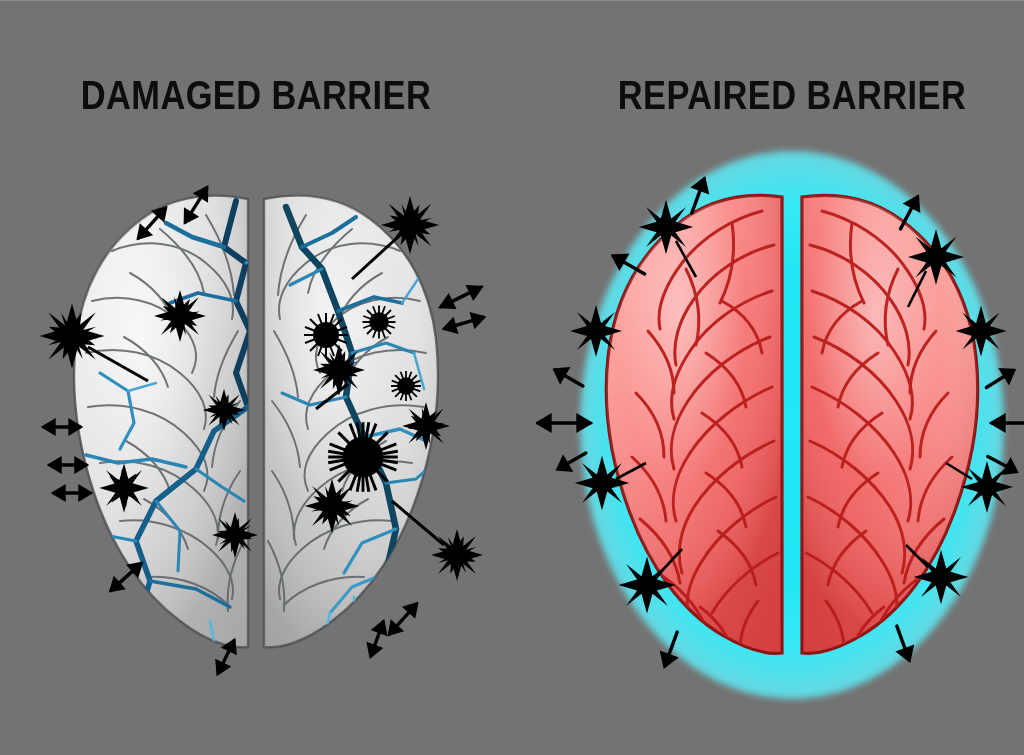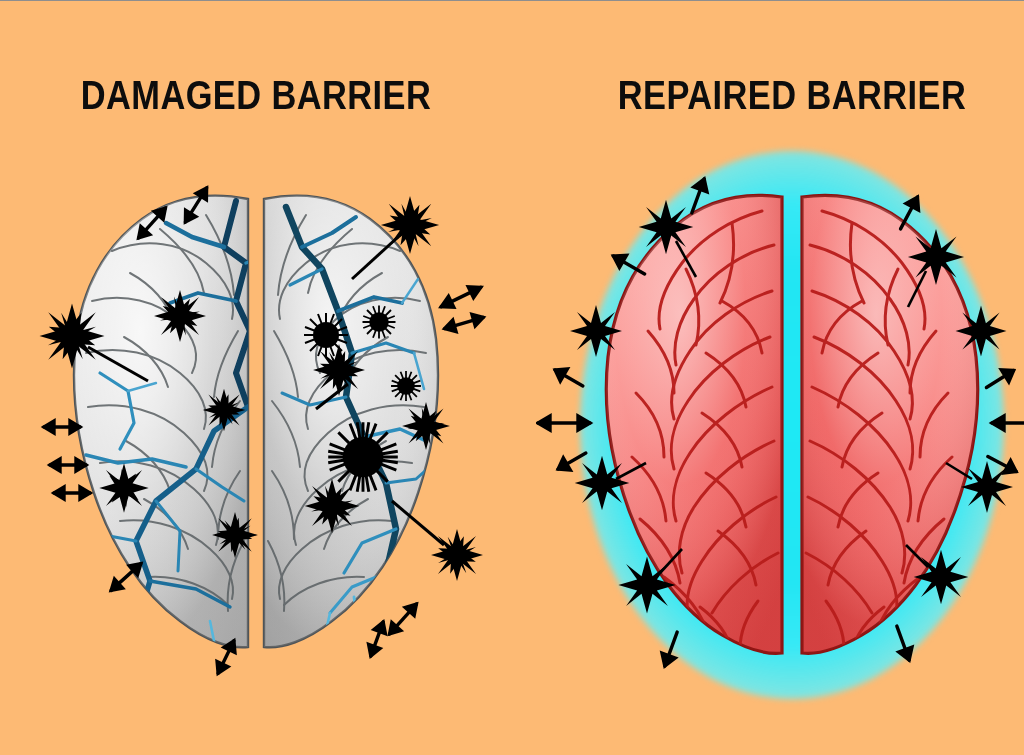--- a/index.html
+++ b/index.html
@@ -8,21 +8,21 @@
     margin: 0; padding: 0;
     width: 1024px; height: 755px;
     background: #ffffff;
     font-family: "Liberation Sans", sans-serif;
     overflow: hidden;
   }
   #figure {
     position: relative;
     width: 1024px;
     height: 755px;
-    background: #fdba74;
+    background: #737373;
     border-top: 1px solid #8e8e8e;
   }
   .panel {
     position: absolute;
     top: 0;
     width: 512px;
     height: 755px;
   }
   #panel-damaged { left: 0; }
   #panel-repaired { left: 536px; }

